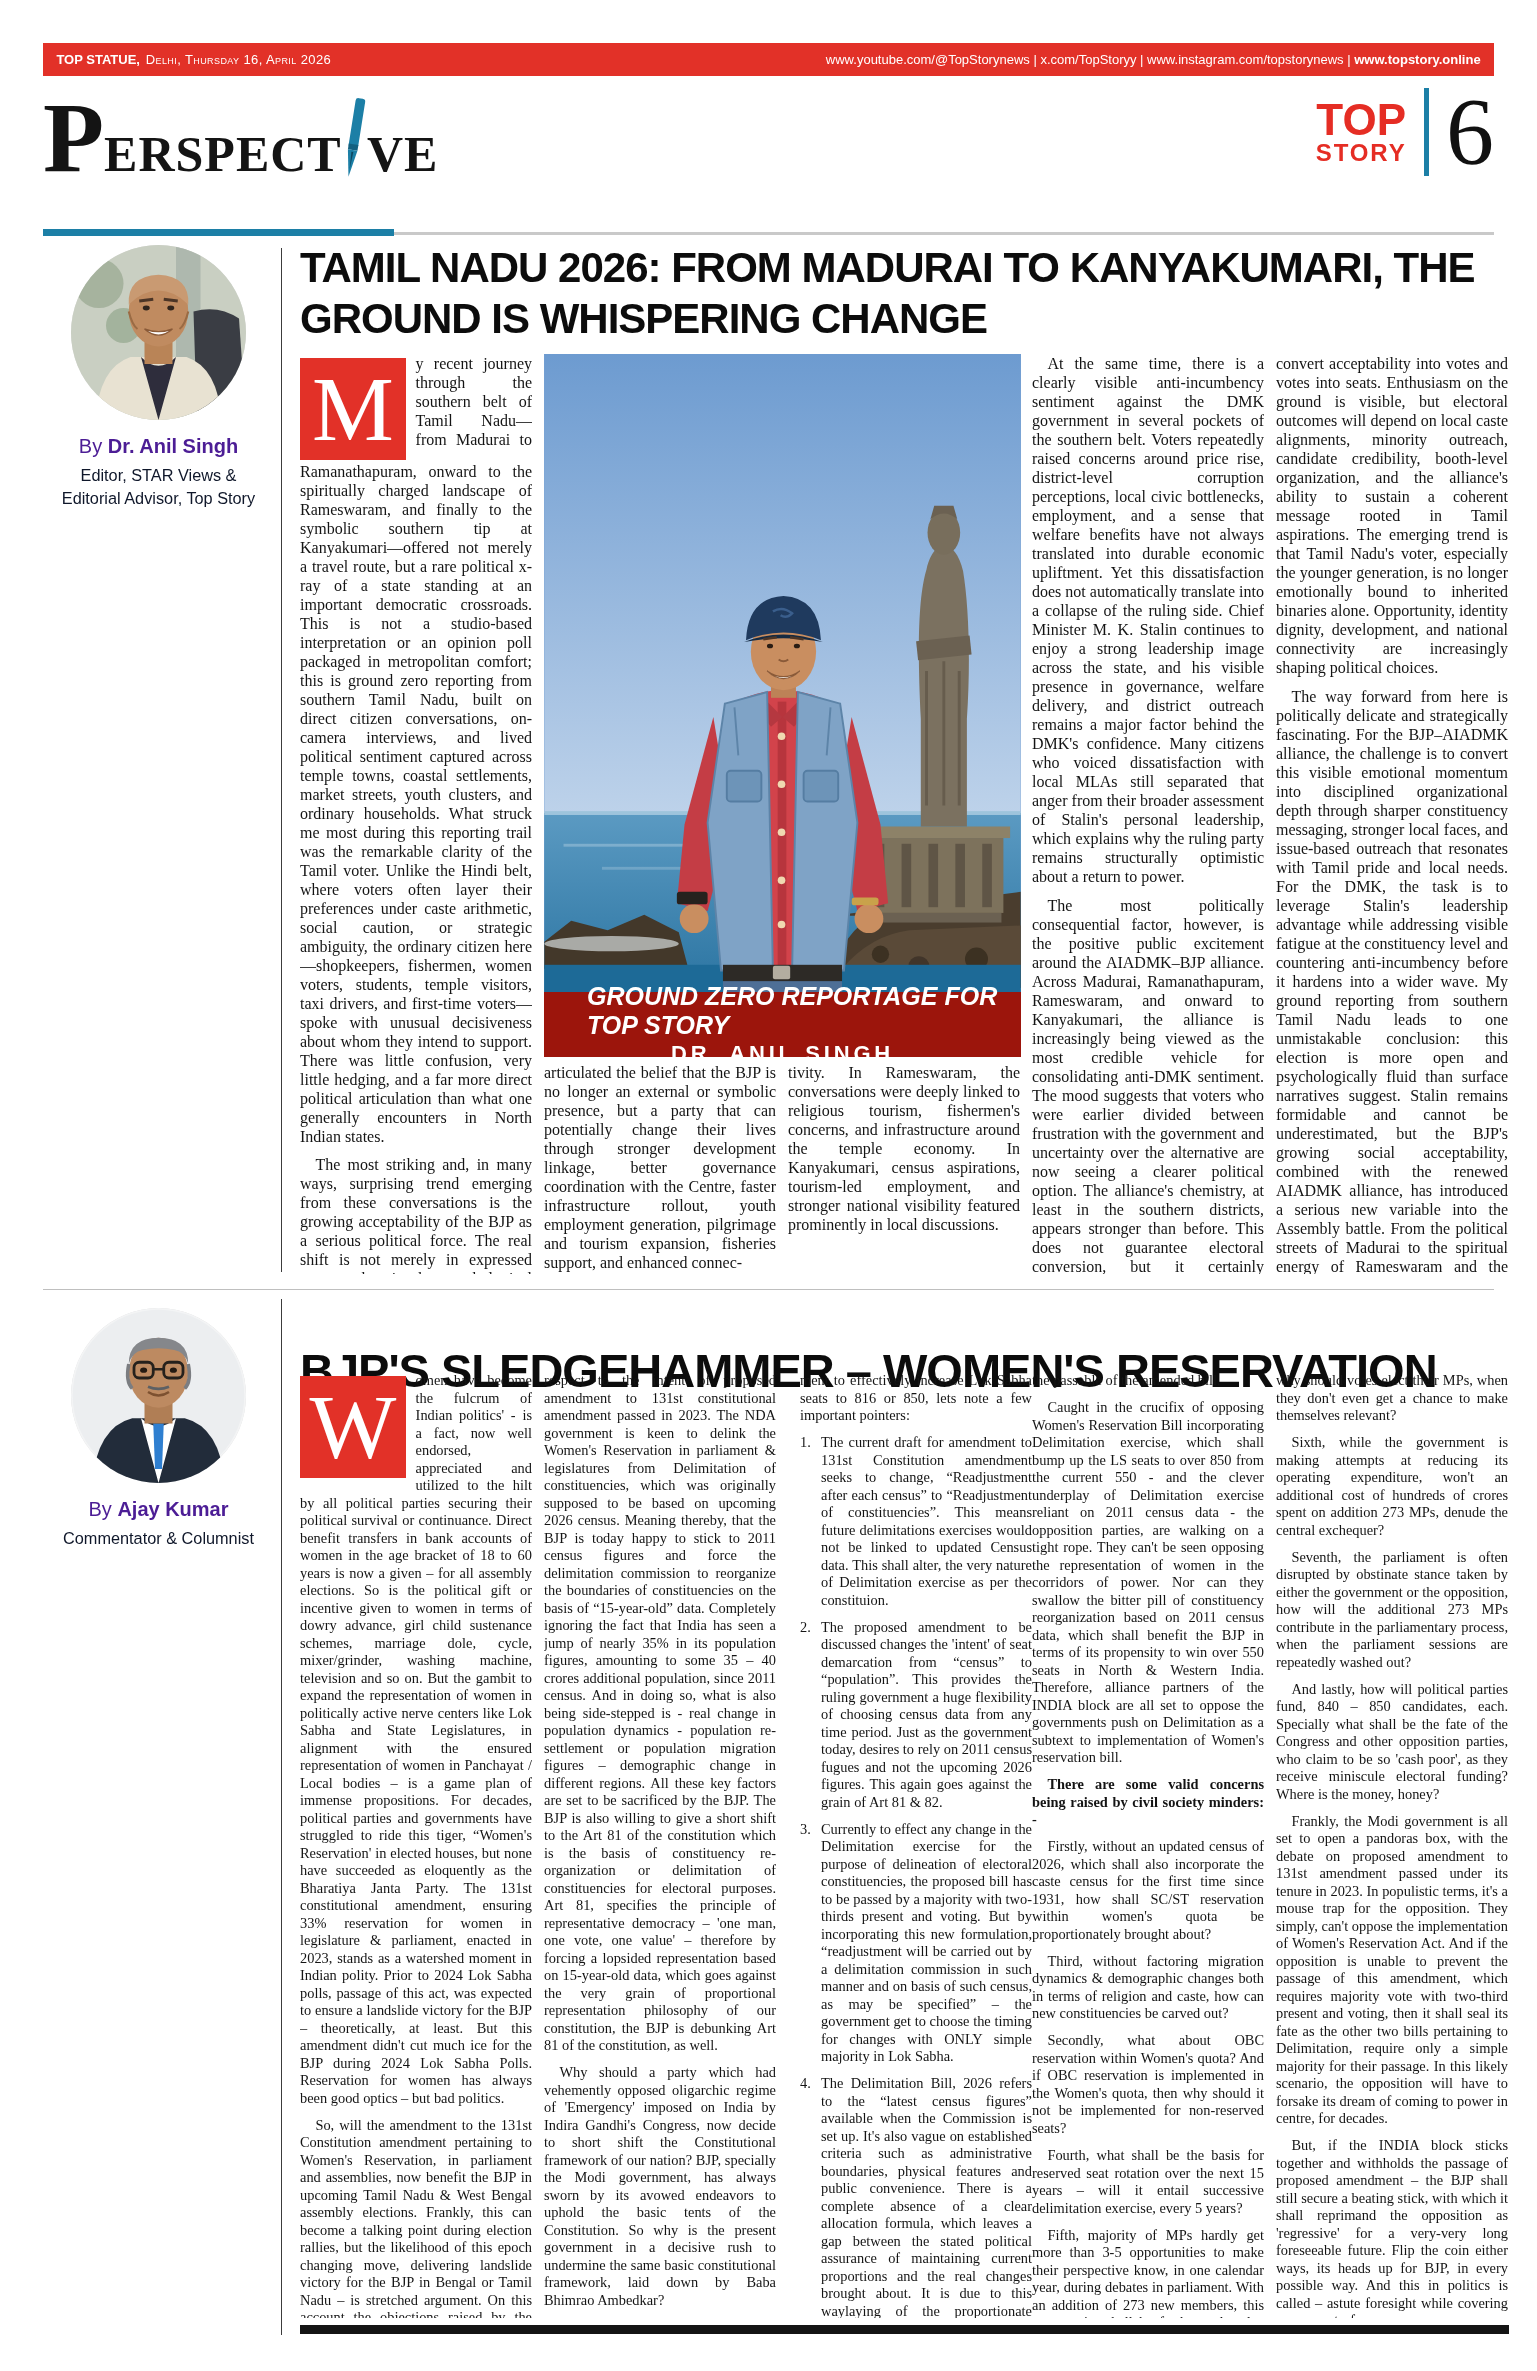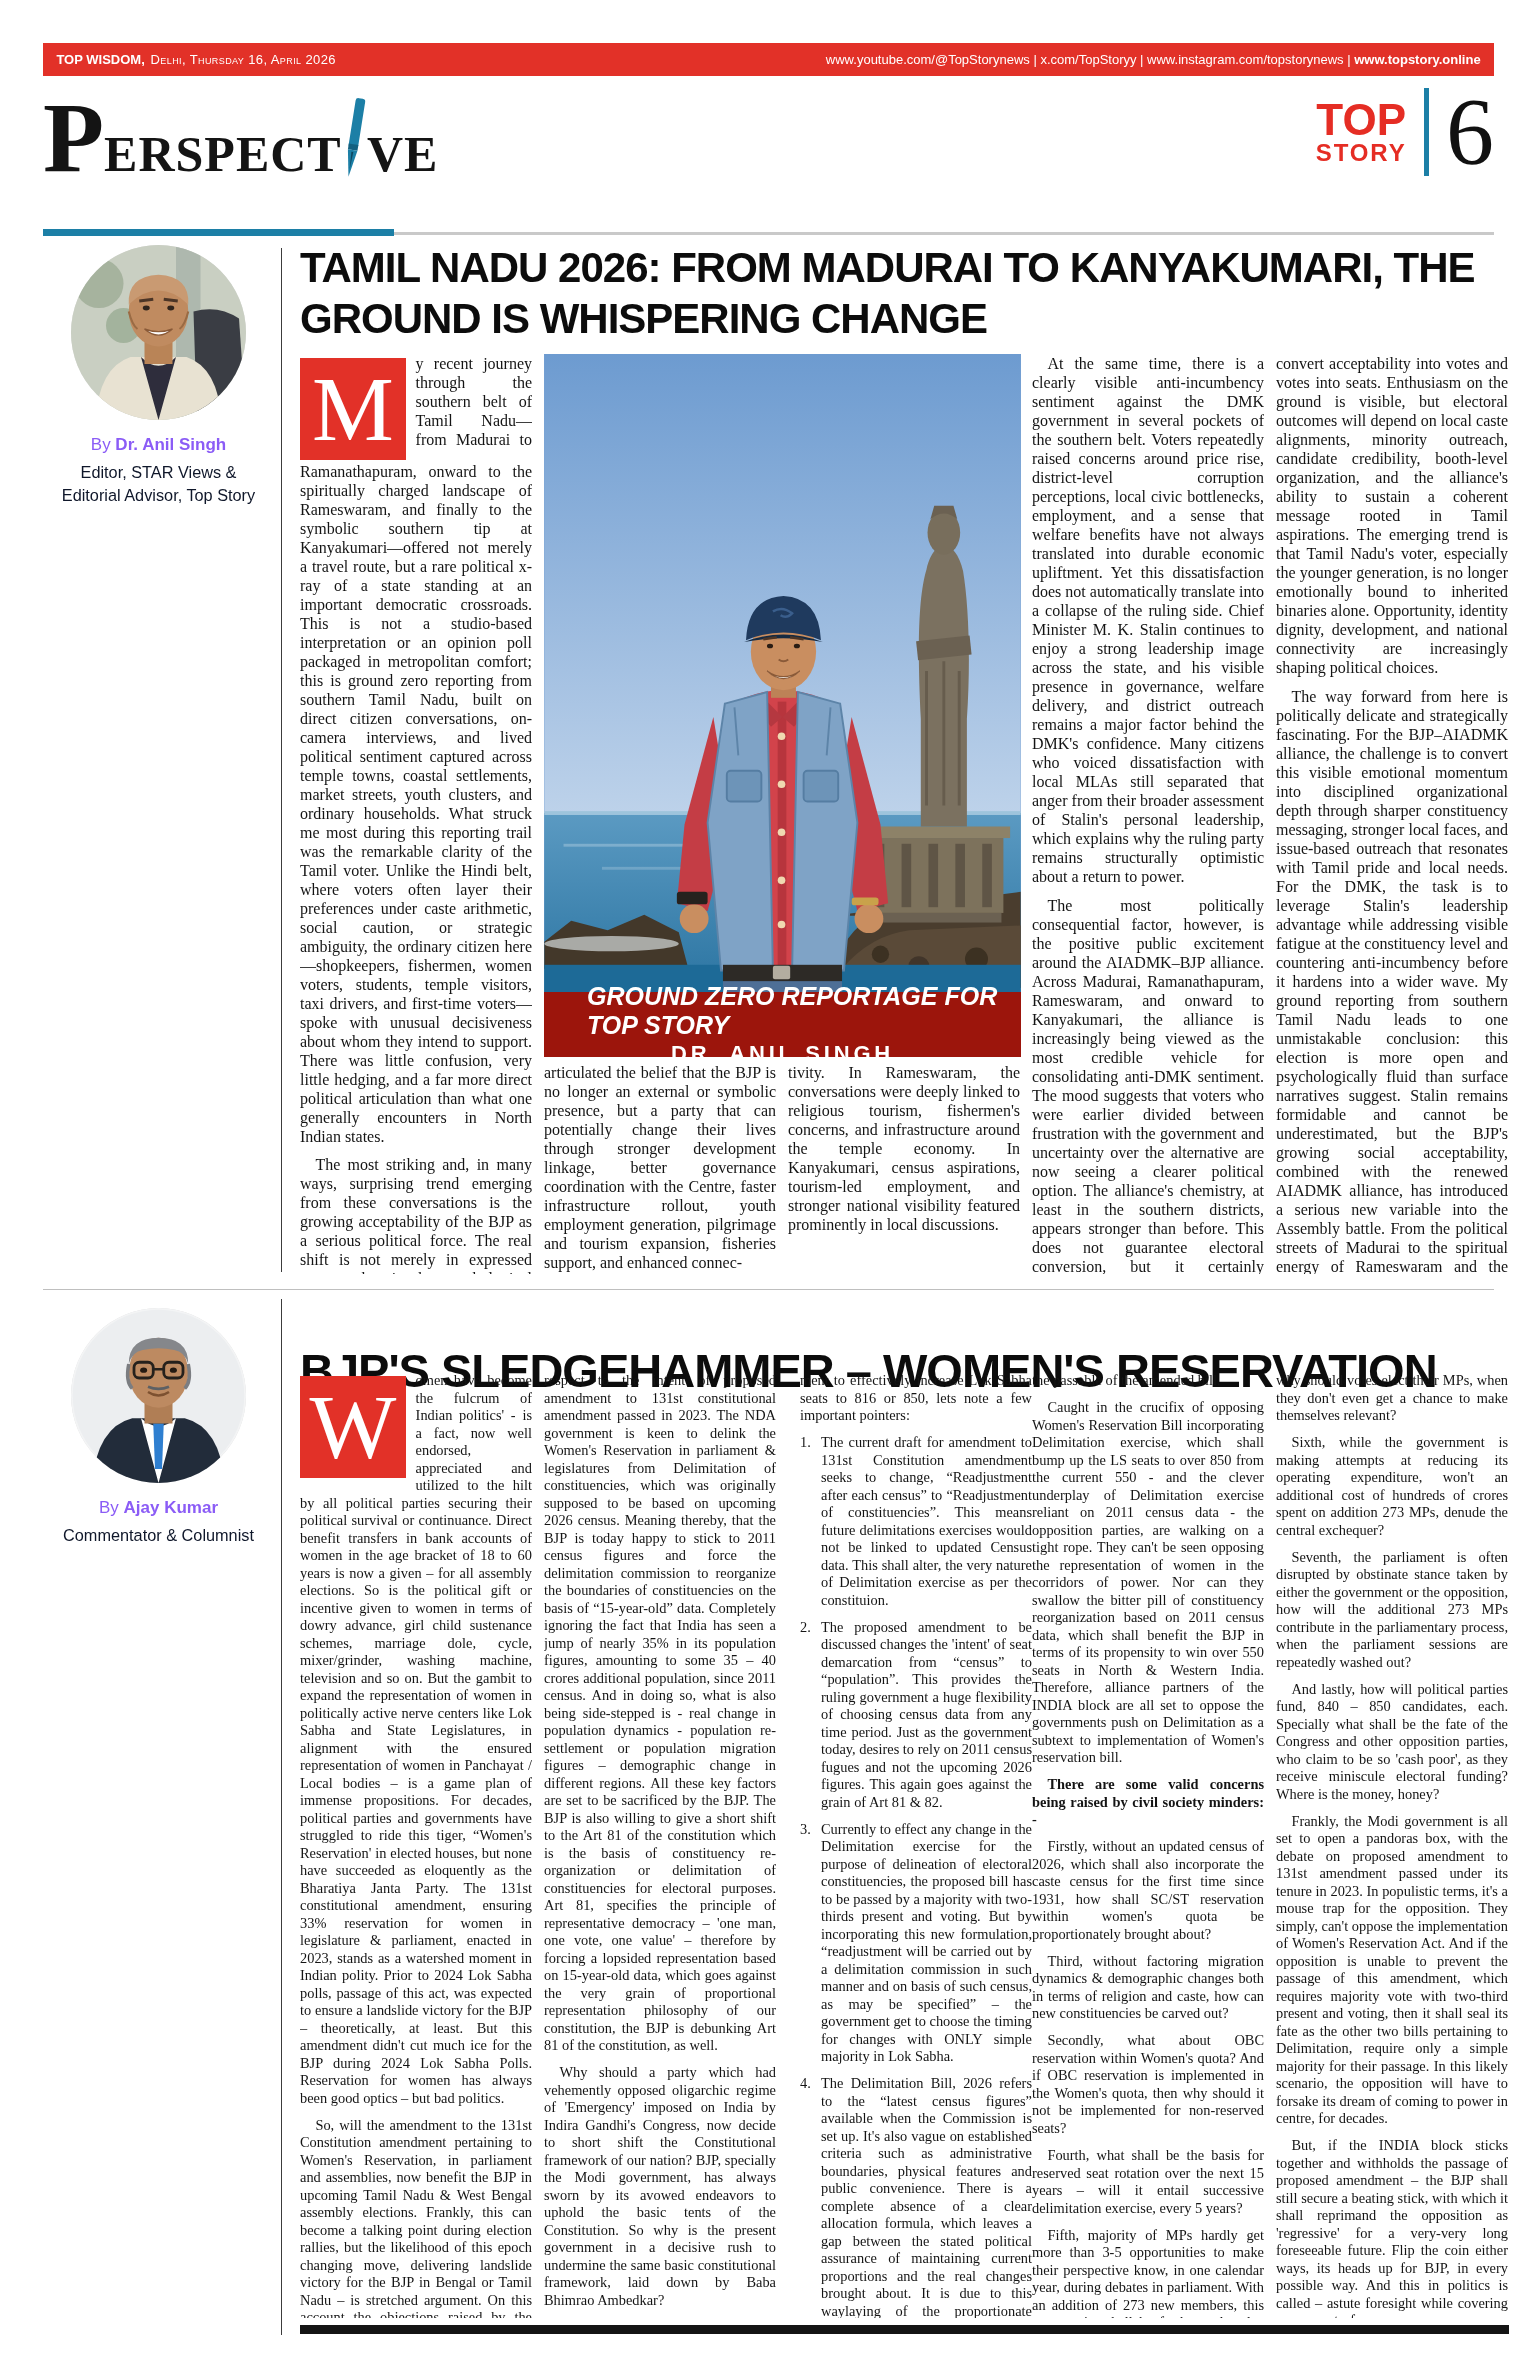--- a/index.html
+++ b/index.html
@@ -26,21 +26,21 @@
   .logo-div{width:4.8px;height:88px;background:#1c7fa6;}
   .pagenum{font-family:"Liberation Serif",serif;font-size:96px;line-height:88px;color:#111;}
 
   
   .rule-teal{position:absolute;left:43px;top:229px;width:351px;height:6.7px;background:#1c7fa6;}
   .rule-gray{position:absolute;left:394px;top:232px;width:1100px;height:2.9px;background:#c9c9c9;}
 
   
   .rail{position:absolute;left:43px;width:231px;text-align:center;font-family:"Liberation Sans",sans-serif;}
   .avatar{width:175px;height:175px;border-radius:50%;overflow:hidden;margin:0 auto;display:block;background:#ddd;}
-  .byline{margin-top:15.4px;font-size:17px;color:#8b5cf6;}
+  .byline{margin-top:15.4px;font-size:20px;color:#4c1d95;}
   .byline b{font-weight:bold;}
   .roles{margin-top:5.8px;font-size:16.3px;color:#0f172a;line-height:23px;}
 
   .vdiv{position:absolute;width:1px;background:#3c3c3c;}
 
   
   .headline{position:absolute;left:300px;width:1218px;font-family:"Liberation Sans",sans-serif;
             font-weight:bold;color:#0c0c0c;letter-spacing:-1px;}
   .headline.h1{top:242px;font-size:42px;line-height:51px;}
   .headline.h2{top:1346px;font-size:47px;line-height:50px;}
@@ -78,21 +78,21 @@
   .art-div{position:absolute;left:43px;top:1289px;width:1451px;height:1px;background:#bfbfbf;}
   .endbar{position:absolute;left:300px;top:2325px;width:1209px;height:8.6px;background:#141414;}
 </style>
 </head>
 <body>
 
 <div class="page">
 
   <div class="redbar">
     <div class="left">
-      <span class="brand">TOP WISDOM,</span><span class="sc">Delhi, Thursday 16, April 2026</span>
+      <span class="brand">TOP STATUE,</span><span class="sc">Delhi, Thursday 16, April 2026</span>
     </div>
     <div class="right">
       <span>www.youtube.com/@TopStorynews | x.com/TopStoryy | www.instagram.com/topstorynews |</span>
       <b>www.topstory.online</b>
     </div>
   </div>
 
   <div class="masthead">
     <span class="mh-p">P</span>
       <span class="mh-rest">ERSPECT</span>

